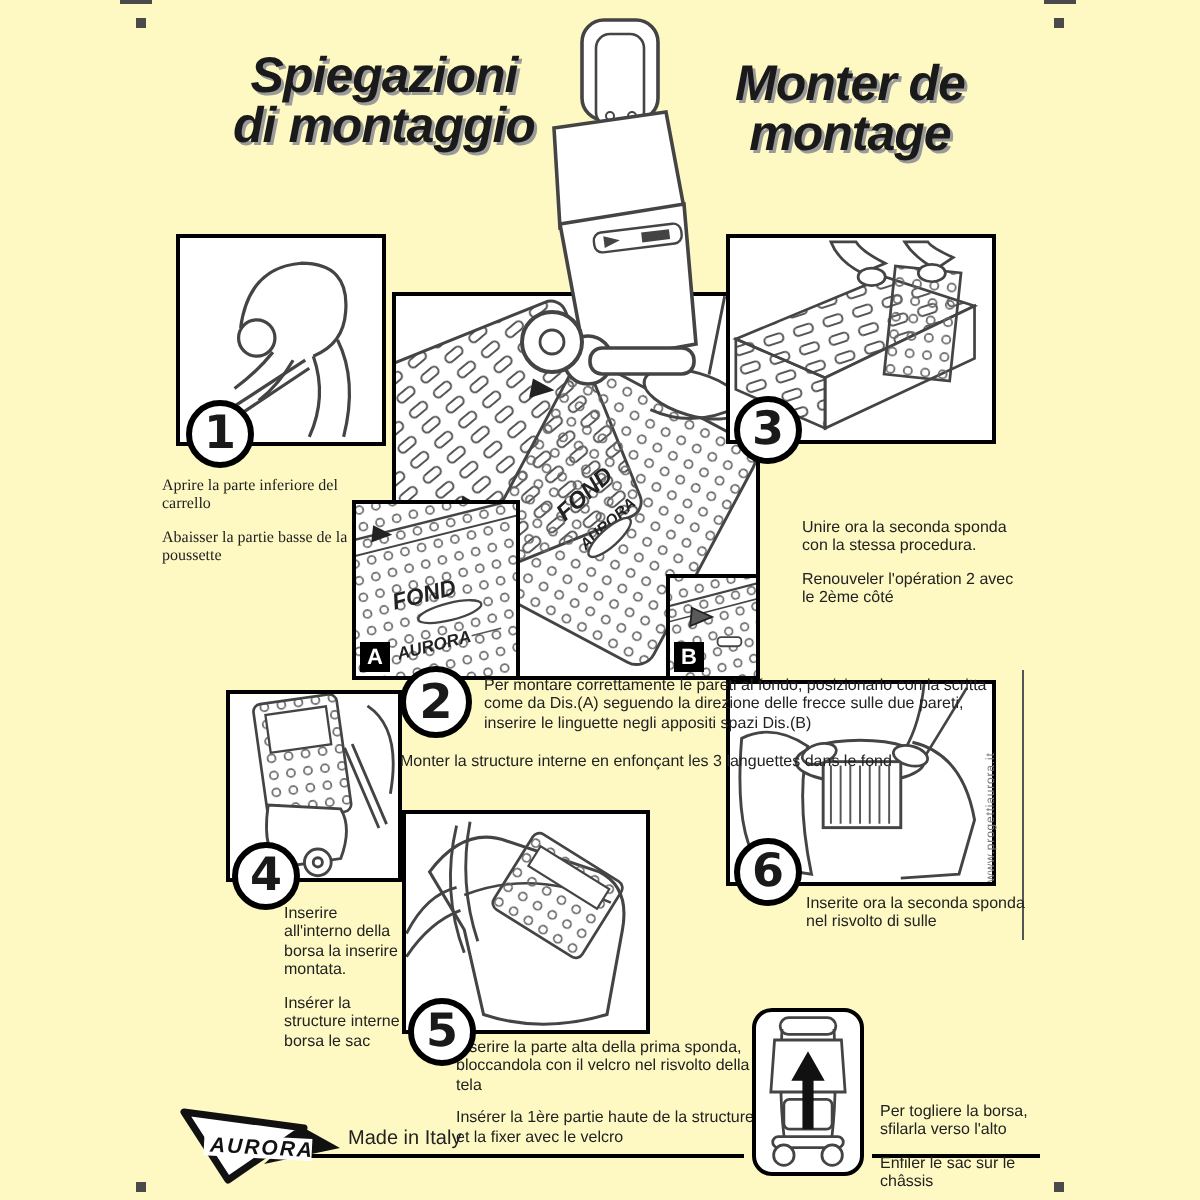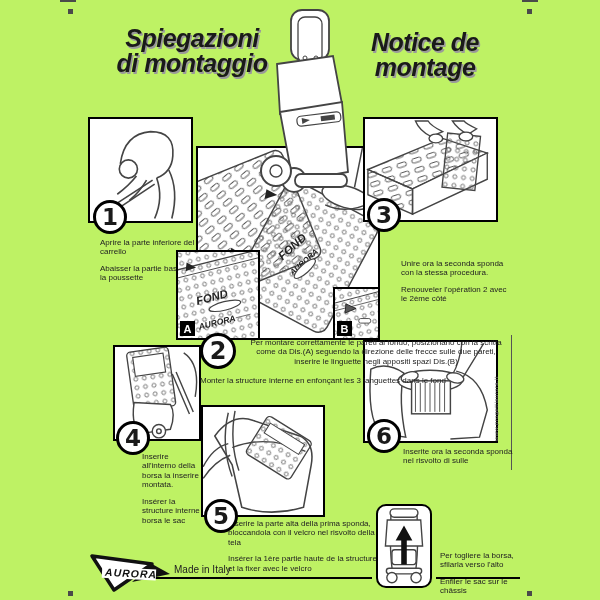--- a/index.html
+++ b/index.html
@@ -1,16 +1,16 @@
 <!DOCTYPE html>
 <html><head>
 <meta charset="utf-8">
 <style>
   html,body{margin:0;padding:0;background:#fff;}
-  .page{position:relative;width:600px;height:600px;background:#bef264;overflow:hidden;
+  .page{position:relative;width:600px;height:600px;background:#fef9c3;overflow:hidden;
         font-family:"Liberation Sans",sans-serif;color:#1a1a1a;}
   .abs{position:absolute;}
   .box{position:absolute;border:2px solid #000;background:#fff;box-sizing:border-box;overflow:hidden;}
   .rbox{border-radius:10px;}
   .num{position:absolute;width:34px;height:34px;border:3px solid #000;border-radius:50%;background:#fff;
        display:flex;align-items:center;justify-content:center;font-weight:bold;font-size:23px;
        z-index:4;box-sizing:border-box;font-family:"DejaVu Sans",sans-serif;}
   .note{position:absolute;font-size:8px;line-height:1.18;color:#222;z-index:2;}
   .note p{margin:0 0 7px 0;}
   .title{position:absolute;margin:0;font-style:italic;font-weight:bold;font-size:25px;line-height:0.98;
@@ -48,21 +48,21 @@
   <div class="regmark" style="left:68px;top:9px;"></div>
   <div class="regmark" style="left:527px;top:9px;"></div>
   <div class="regmark" style="left:68px;top:591px;"></div>
   <div class="regmark" style="left:527px;top:591px;"></div>
 
   <h1 class="title" style="left:92px;top:26px;width:200px;">
     <span>Spiegazioni</span>
     <span>di montaggio</span>
   </h1>
   <h1 class="title" style="left:330px;top:30px;width:190px;">
-    <span>Notice de</span>
+    <span>Monter de</span>
     <span>montage</span>
   </h1>
 
   <div class="abs" style="left:247px;top:4px;width:126px;height:200px;z-index:1;">
     <svg viewBox="0 0 126 200" width="126" height="200">
       <g stroke="#444" fill="#fff" stroke-width="1.8">
         <rect x="44" y="6" width="38" height="50" rx="11"></rect>
         <rect x="51" y="13" width="24" height="46" rx="7" stroke-width="1.3"></rect>
         <circle cx="58" cy="54" r="2" stroke-width="1"></circle>
         <circle cx="69" cy="54" r="2" stroke-width="1"></circle>
@@ -91,21 +91,21 @@
         <path d="M78,50 Q88,70 81,98"></path>
         <path d="M66,58 Q73,78 64,98"></path>
         <path d="M22,86 L62,60"></path>
         <path d="M25,90 L64,64"></path>
         <ellipse cx="19" cy="88" rx="9" ry="6" transform="rotate(-28 19 88)"></ellipse>
         <circle cx="19" cy="88" r="2.4"></circle>
       </g>
     </svg>
   </div>
   <div class="num" style="left:93px;top:200px;">1</div>
-  <div class="note" style="left:100px;top:238px;width:100px;">
+  <div class="note" style="left:81px;top:238px;width:100px;font-family:Liberation Serif, serif;">
     <p>Aprire la parte inferiore del carrello</p>
     <p>Abaisser la partie basse de la poussette</p>
   </div>
 
   <div class="box" style="left:196px;top:146px;width:184px;height:194px;">
     <svg viewBox="0 0 184 194" width="180" height="190">
       <g transform="rotate(-22 60 70)">
         <rect x="-42" y="14" width="150" height="118" rx="8" fill="url(#slots)" stroke="#444" stroke-width="1.5"></rect>
       </g>
       <path d="M70,42 l11,6 l-13,4 z" fill="#222"></path>
@@ -151,21 +151,21 @@
       </g>
       <path d="M-4,16 L50,2" stroke="#444" stroke-width="1.2" fill="none"></path>
       <path d="M-2,24 L52,10" stroke="#444" stroke-width="0.9" fill="none"></path>
       <path d="M12,16 l11,5 l-12,5 z" fill="#5a5a5a" stroke="#222" stroke-width="1"></path>
       <rect x="26" y="32" width="13" height="5" rx="2" fill="#fff" stroke="#444" stroke-width="1"></rect>
     </svg>
     <div class="plabel" style="left:2px;bottom:2px;">B</div>
   </div>
 
   <div class="num" style="left:200px;top:333px;width:36px;height:36px;font-size:24px;">2</div>
-  <div class="note" style="left:242px;top:338px;width:268px;text-align:center;">
+  <div class="note" style="left:242px;top:338px;width:268px;">
     <p>Per montare correttamente le pareti al fondo, posizionarlo con la scritta come da Dis.(A) seguendo la direzione delle frecce sulle due pareti, inserire le linguette negli appositi spazi Dis.(B)</p>
   </div>
   <div class="note" style="left:200px;top:376px;width:290px;">
     <p>Monter la structure interne en enfonçant les 3 languettes dans le fond</p>
   </div>
 
   <div class="box" style="left:363px;top:117px;width:135px;height:105px;">
     <svg viewBox="0 0 135 100" width="131" height="101">
       <polygon points="3,50 80,18 126,33 49,70" fill="url(#slots)" stroke="#444" stroke-width="1.4"></polygon>
       <polygon points="49,70 126,33 126,60 49,96" fill="#fff" stroke="#444" stroke-width="1.4"></polygon>

